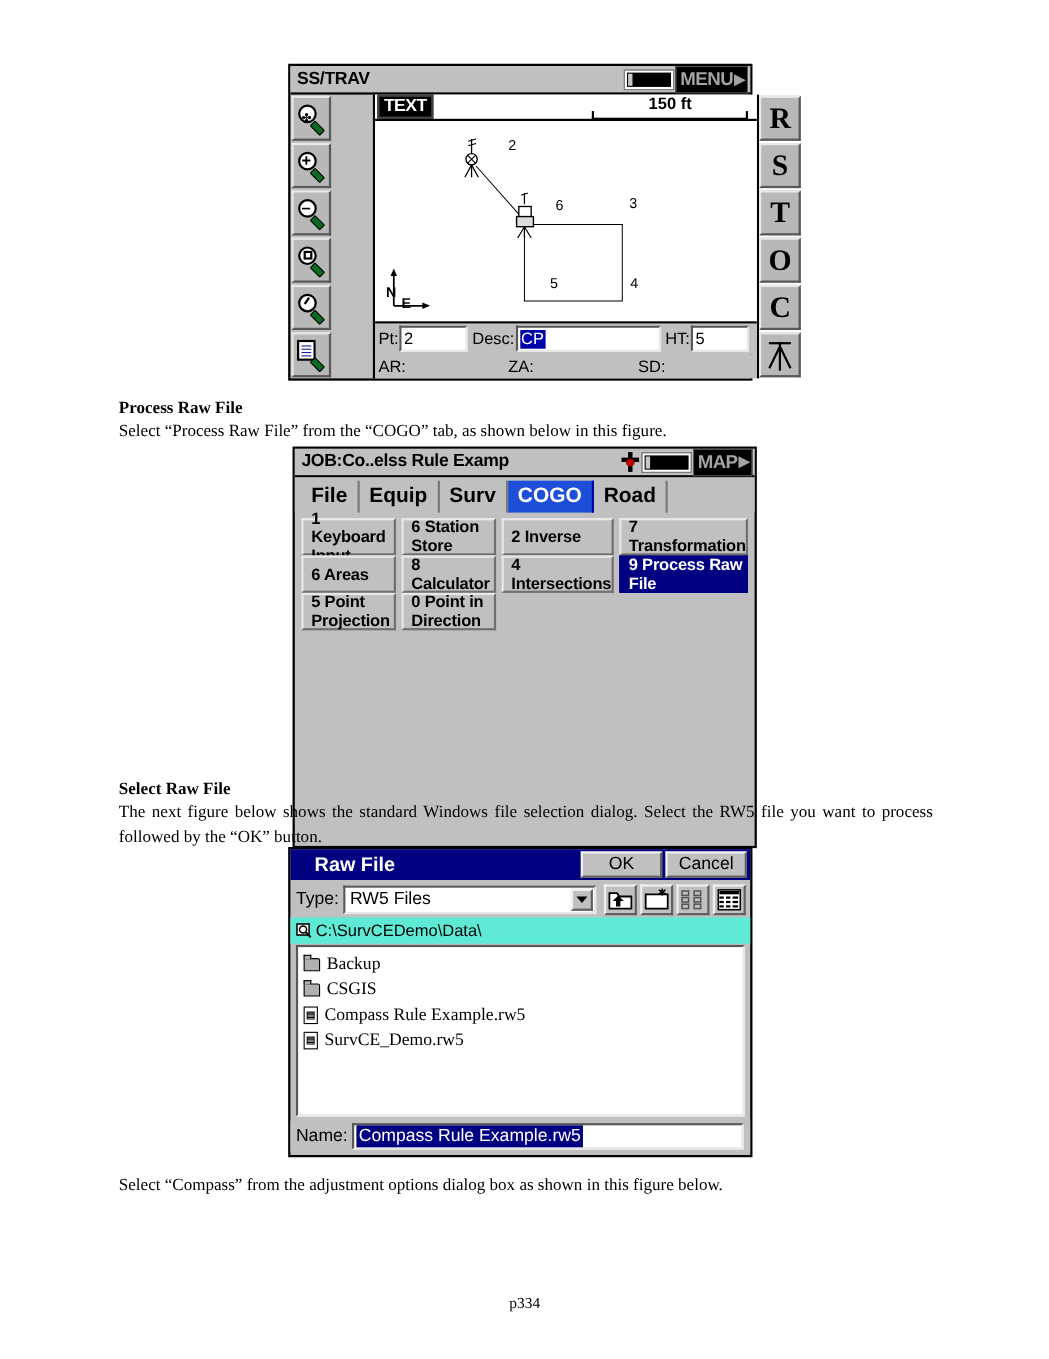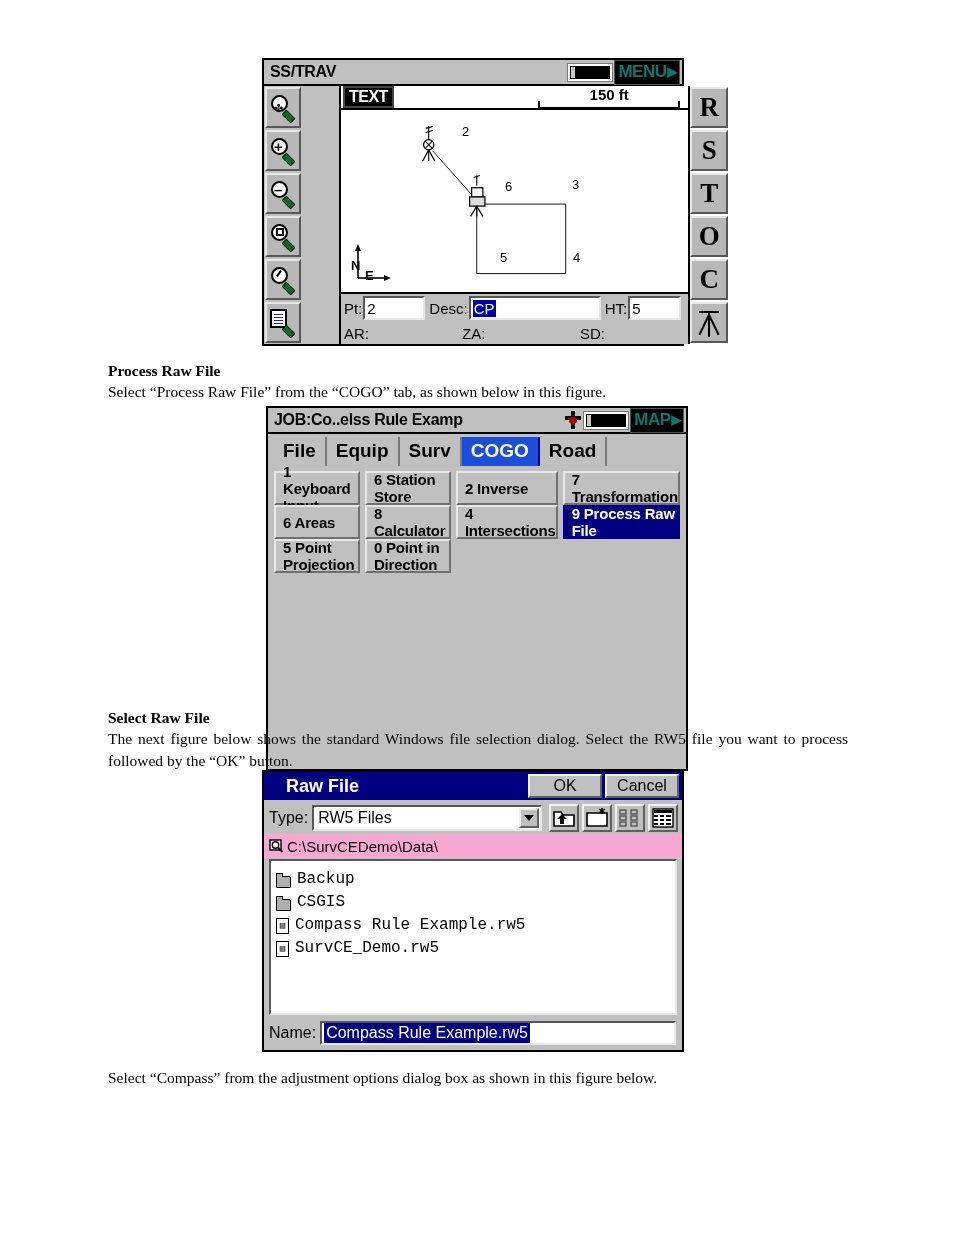--- a/index.html
+++ b/index.html
@@ -58,21 +58,21 @@
   }
   .battery:before{
     content:""; position:absolute; left:1px; top:1px;
     width:4px; height:11px; background:#c8c8c8;
   }
   .sat-icon { width:16px; height:18px; margin-right:3px; position:relative; }
   .sat-icon .s1 { position:absolute; left:6px; top:0; width:4px; height:18px; background:#000; }
   .sat-icon .s2 { position:absolute; left:0; top:5px; width:16px; height:4px; background:#000; }
   .sat-icon .s3 { position:absolute; left:4px; top:6px; width:8px; height:7px; background:#b00000; border-radius:50%; }
   .corner-btn {
-    background:#000; color:#0f766e; font-weight:bold; font-size:17px;
+    background:#000; color:#a3a3a3; font-weight:bold; font-size:17px;
     padding:0 2px 1px 3px; letter-spacing:-0.5px;
     display:flex; align-items:center; height:22px;
     border:1px solid #555;
   }
   .corner-btn .arrow { font-size:13px; margin-left:1px; }
 
   
   .strip { display:flex; flex-direction:column; justify-content:space-between; }
   .tool-btn {
     background:#b8b8b8;
@@ -224,30 +224,30 @@
   }
   .caret { width:0;height:0;border-left:5px solid transparent;border-right:5px solid transparent;border-top:6px solid #000; }
   .icon-btn {
     width:30px; height:28px; background:#c0c0c0; margin-left:3px;
     border-top:2px solid #f0f0f0; border-left:2px solid #f0f0f0;
     border-right:2px solid #606060; border-bottom:2px solid #606060;
     box-sizing:border-box; position:relative;
   }
   .path-row {
     height:24px; display:flex; align-items:center; padding-left:5px;
-    font-size:15px; background:#f9a8d4; box-sizing:border-box;
+    font-size:15px; background:#5eead4; box-sizing:border-box;
     font-family:"Liberation Sans", sans-serif;
   }
   .filelist {
     background:#fff; margin:1px 5px 0 5px; padding:4px 0 0 5px;
     border-top:2px solid #585858; border-left:2px solid #585858;
     border-right:2px solid #e8e8e8; border-bottom:2px solid #e8e8e8;
     box-sizing:border-box;
   }
-  .file-row { display:flex; align-items:flex-end; height:23px; font-size:16px; font-family:Liberation Mono, monospace; }
+  .file-row { display:flex; align-items:center; height:23px; font-size:16px; font-family:Liberation Serif, serif; }
   .folder-ico {
     width:15px; height:12px; background:#b0b0b0; border:1.5px solid #000;
     margin-right:6px; position:relative; box-sizing:border-box; border-radius:0 2px 0 0;
   }
   .folder-ico:before{
     content:""; position:absolute; top:-4px; left:-1.5px; width:7px; height:4px;
     background:#b0b0b0; border:1.5px solid #000; border-bottom:none; box-sizing:border-box;
   }
   .file-ico {
     width:13px; height:16px; background:#fff; border:1.5px solid #000;
@@ -596,13 +596,14 @@
       <span class="name-field">
         <span class="name-sel">Compass Rule Example.rw5</span>
       </span>
     </div>
   </div>
 
   <div class="doc-text" style="top:1067px;">
     <div class="para">Select “Compass” from the adjustment options dialog box as shown in this figure below.</div>
   </div>
 
+  <div class="footer">p334</div>
 </div>
 
 </body></html>

